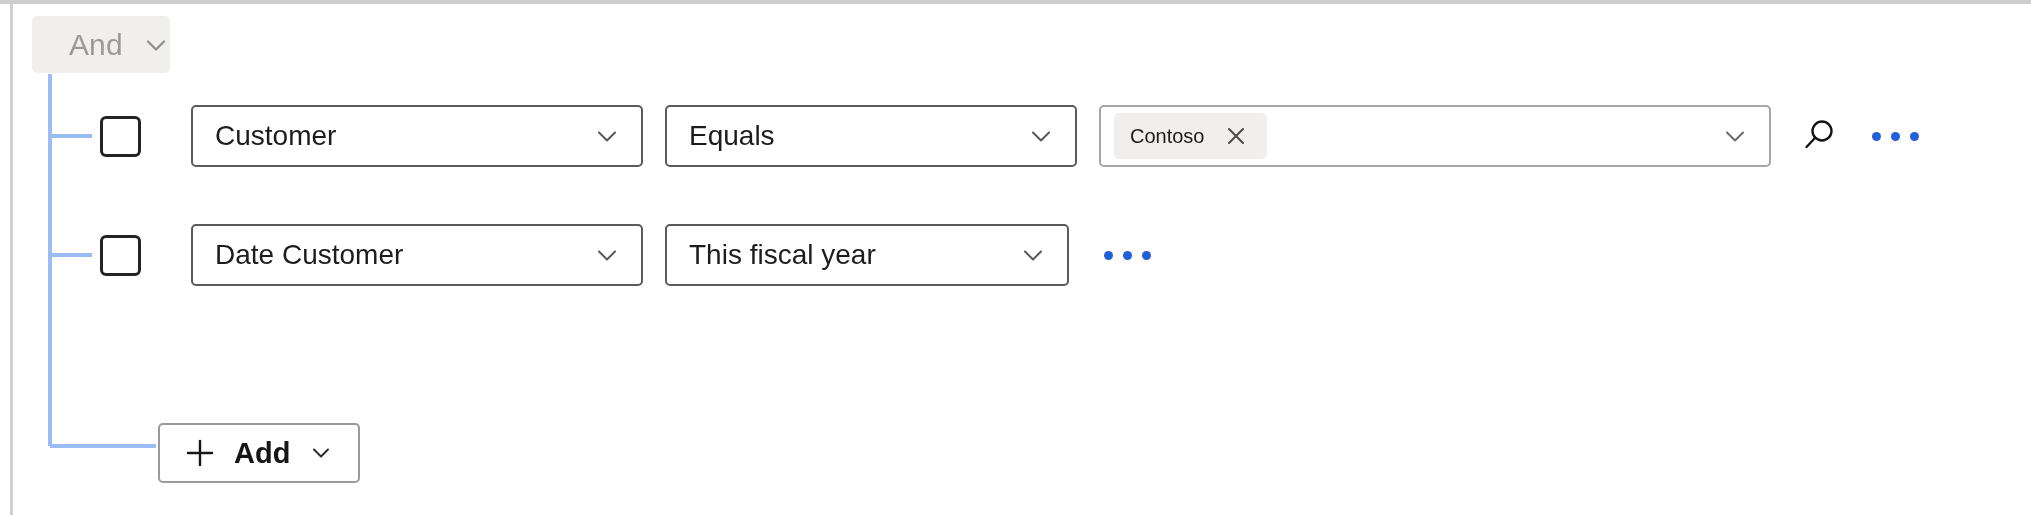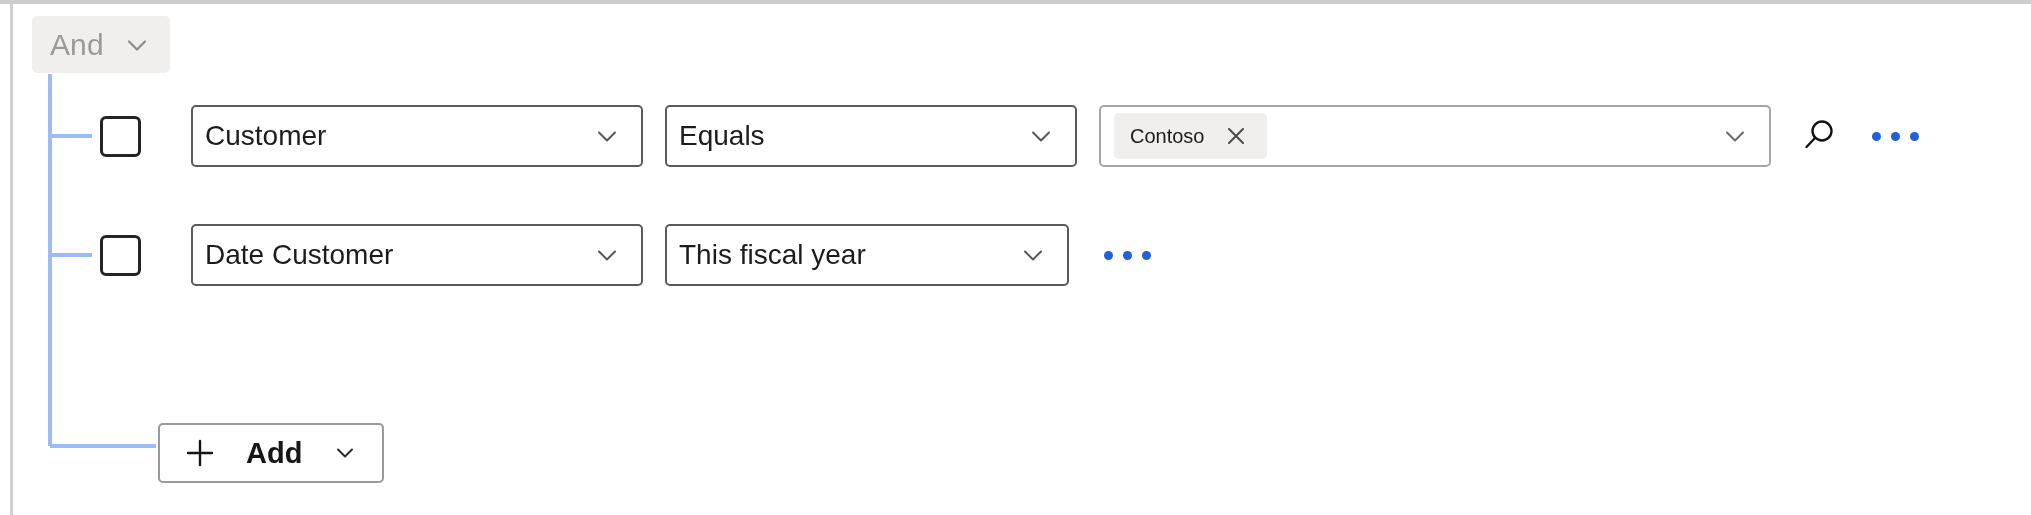--- a/index.html
+++ b/index.html
@@ -50,20 +50,21 @@
     padding: 0 18px;
     box-sizing: border-box;
     cursor: pointer;
     font-family: "Liberation Sans", sans-serif;
   }
   .group-operator-label {
     font-size: 30px;
     color: #9b9a99;
     line-height: 1;
     letter-spacing: .1px;
+    margin-left: 19px;
   }
   .group-operator .chev {
     margin-left: 16px;
     display: inline-flex;
     align-items: center;
   }
 
   
   .tree {
     position: absolute;
@@ -96,21 +97,21 @@
 
   .field {
     position: relative;
     box-sizing: border-box;
     height: 62px;
     border: 2px solid #5b5b5b;
     border-radius: 5px;
     background: #ffffff;
     display: flex;
     align-items: center;
-    padding: 0 58px 0 12px;
+    padding: 0 58px 0 22px;
     cursor: pointer;
     font-size: 28px;
     color: #1c1c1c;
     white-space: nowrap;
     overflow: hidden;
   }
   .field .field-text {
     line-height: 1;
   }
   .field .field-chev {
@@ -198,21 +199,20 @@
     height: 60px;
     box-sizing: border-box;
     border: 2px solid #9a9a9a;
     border-radius: 5px;
     background: #ffffff;
     display: inline-flex;
     align-items: center;
     padding: 0 22px;
     cursor: pointer;
     font-family: "Liberation Sans", sans-serif;
-    gap: 12px;
   }
   .add-plus {
     display: inline-flex;
     align-items: center;
     margin-right: 16px;
   }
   .add-label {
     font-size: 29px;
     font-weight: bold;
     color: #161616;

